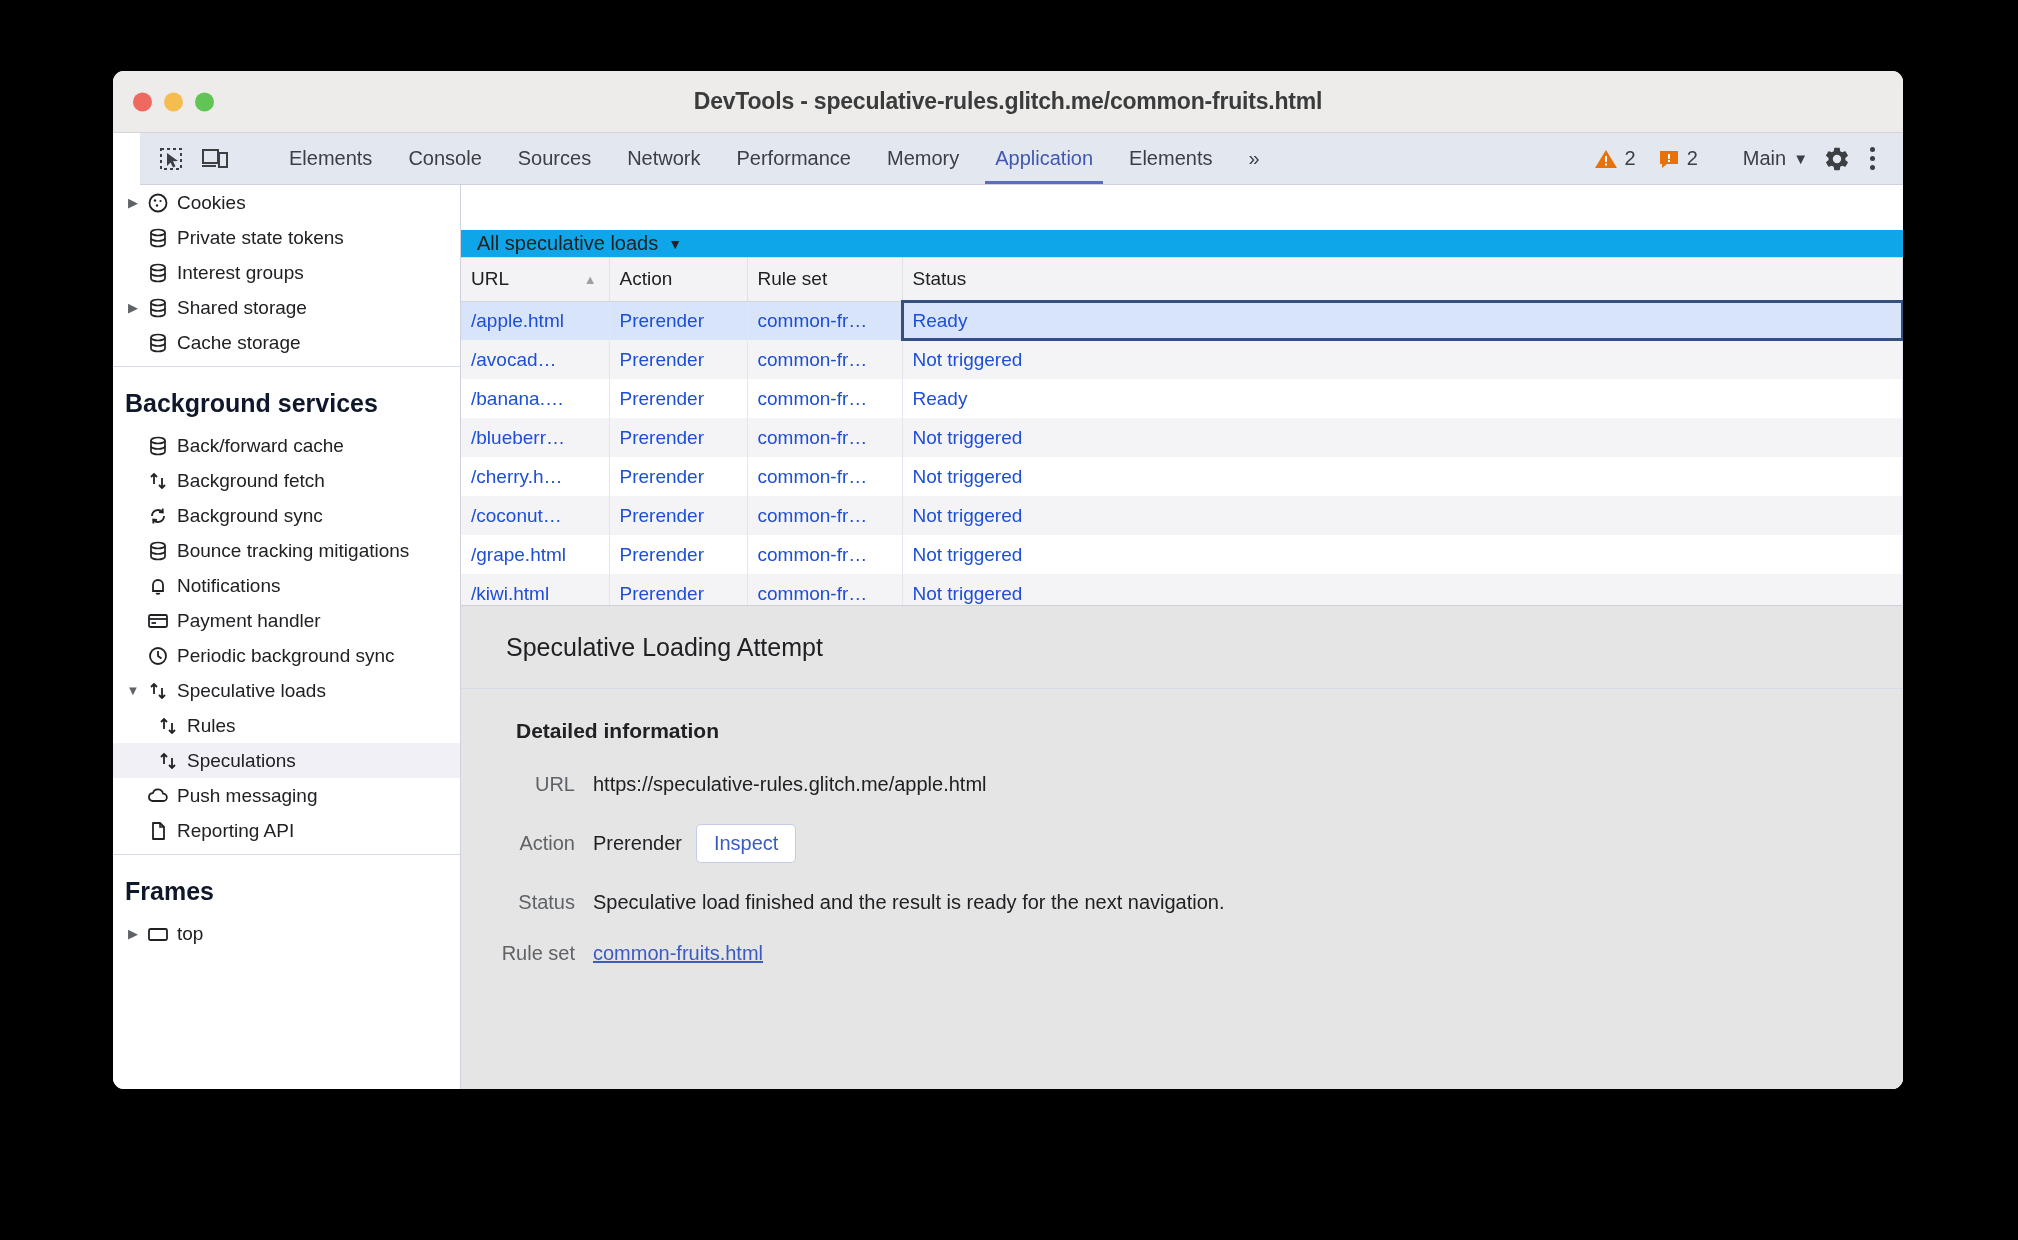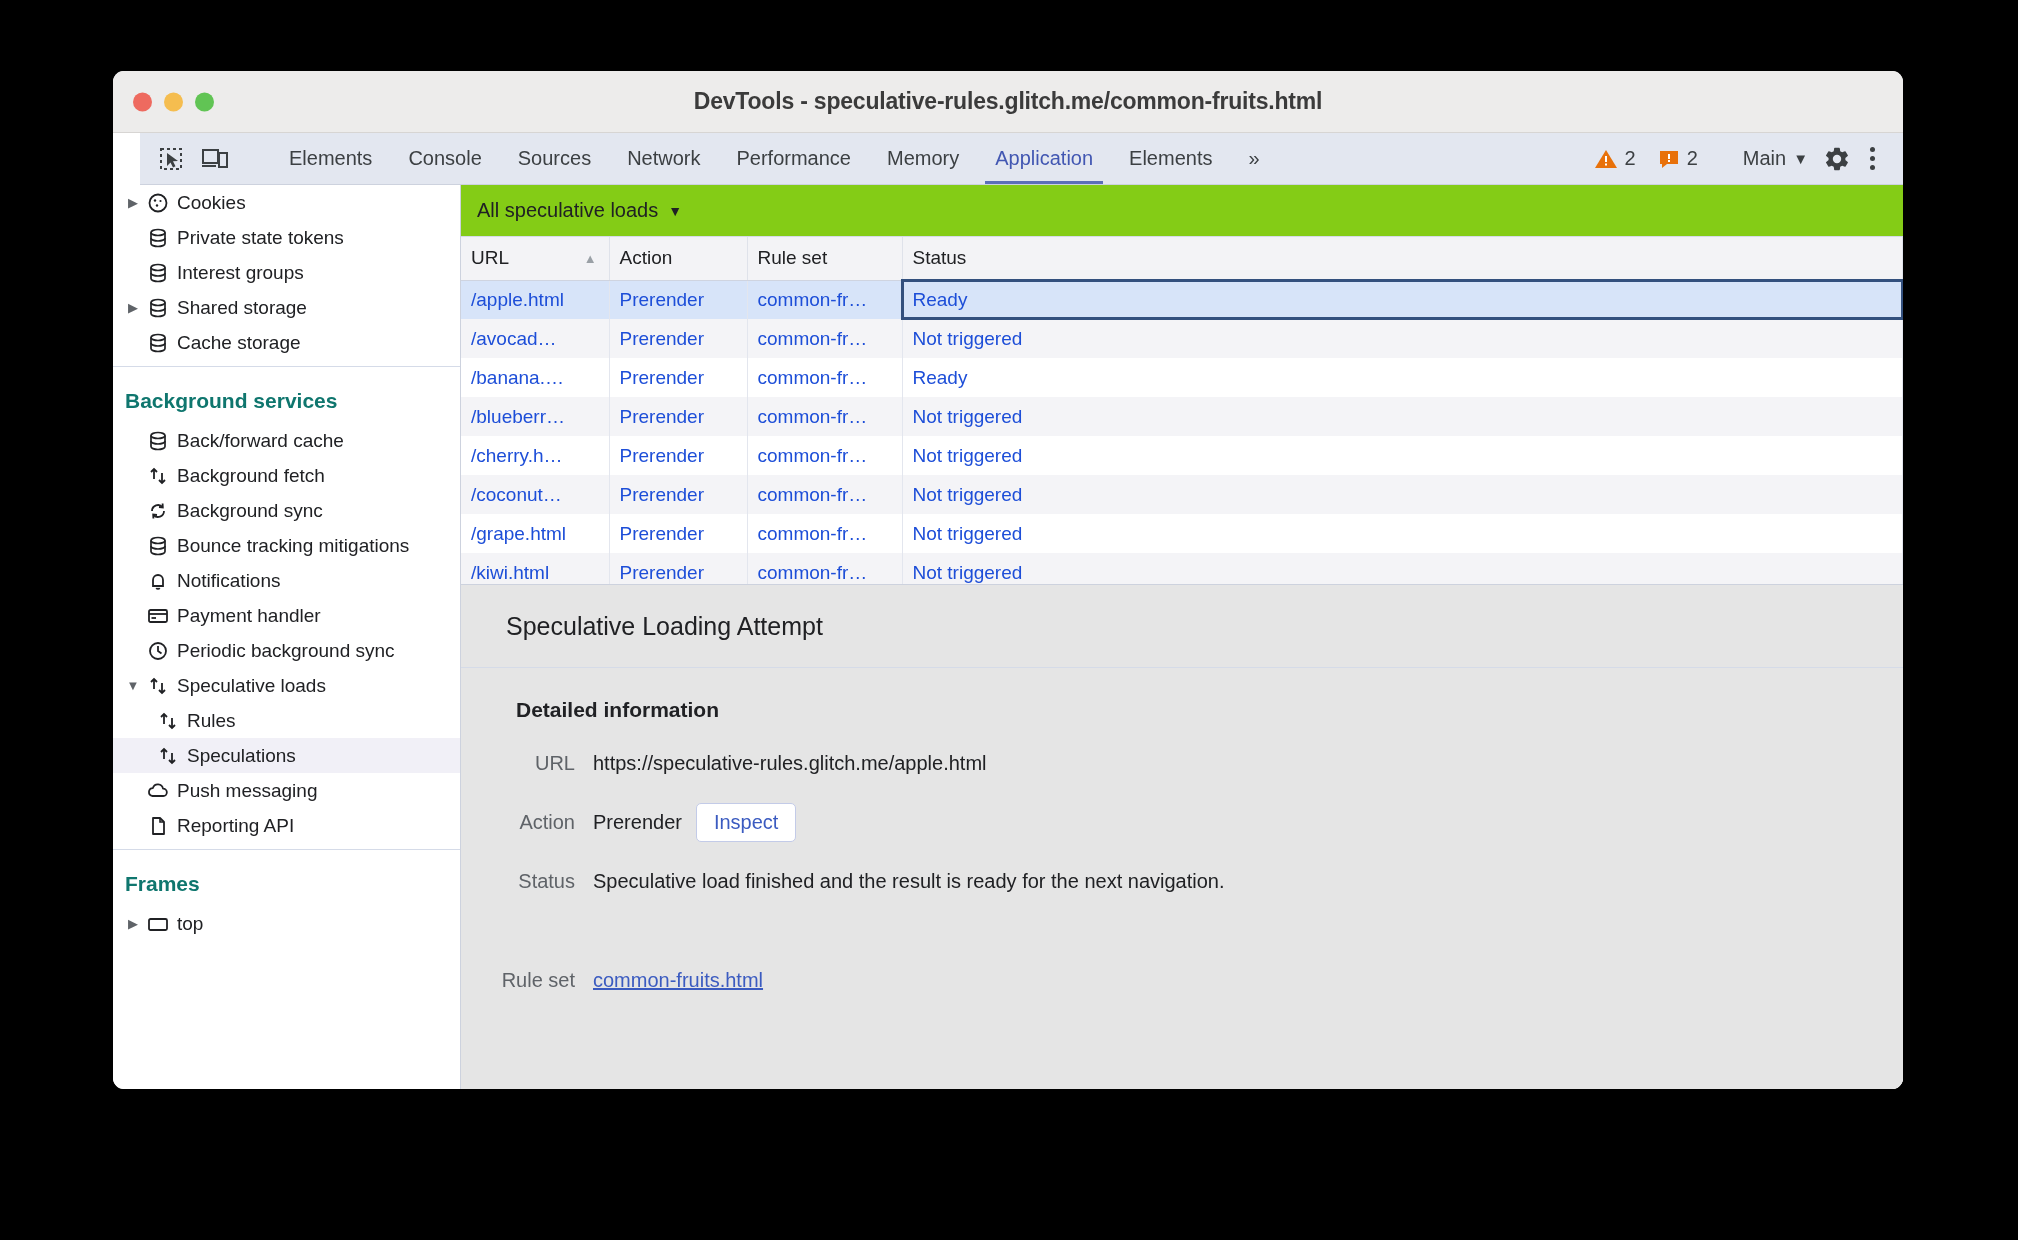--- a/index.html
+++ b/index.html
@@ -110,32 +110,33 @@
     color: #202124;
     padding-left: 10px;
     cursor: pointer;
     white-space: nowrap;
   }
   .tree-item.selected { background: #f1f0f7; }
   .twisty { width: 20px; flex: none; display:flex; align-items:center; justify-content:center; color:#5f6368; font-size:13px;}
   .ti-icon { width: 30px; flex:none; display:flex; align-items:center; justify-content:center; }
   .ti-label { padding-left: 4px; }
   .section-head {
-    font-size: 21px; font-weight: bold; color: #0f766e;
+    font-size: 25px; font-weight: bold; color: #0f172a;
     padding: 22px 0 10px 12px;
   }
   .divider { height:1px; background:#d5dbe8; margin: 6px 0 0 0; }
 
   
   #main { flex: 1; display:flex; flex-direction: column; background:#fff; min-width:0; }
 
   #filter-bar {
-    height: 52px; display:flex; align-items:center;
-    padding-left: 16px; background:#84cc16;
+    height: 28px; display:flex; align-items:center;
+    padding-left: 16px; background:#0ea5e9;
     border-bottom: 1px solid #d5dbe8;
+    margin-top: 45px;
   }
   #filter-select {
     display:flex; align-items:center; gap:10px;
     font-size: 20px; color:#202124; cursor:pointer;
   }
   #filter-select .caret { font-size: 14px; }
 
   
   #grid-wrap { height: 348px; overflow:hidden; position:relative; border-bottom:1px solid #cdd2de;}
   table.grid { width: 100%; border-collapse: collapse; table-layout: fixed; }
@@ -194,21 +195,21 @@
   .inspect-btn {
     border: 1px solid #c3cbe8;
     border-radius: 5px;
     background: #fff;
     color: #3b5bc0;
     font-size: 20px;
     font-family: "Liberation Sans", sans-serif;
     padding: 7px 17px;
     cursor: pointer;
   }
-  a.ruleset-link { color:#3b5bc0; font-size:20px; text-decoration: underline; cursor:pointer;margin-top:48px; }
+  a.ruleset-link { color:#3b5bc0; font-size:20px; text-decoration: underline; cursor:pointer; }
 
   svg { display:block; }
 </style>
 </head>
 <body>
 
 <div id="window">
 
   <div id="titlebar">
     <div class="traffic">

